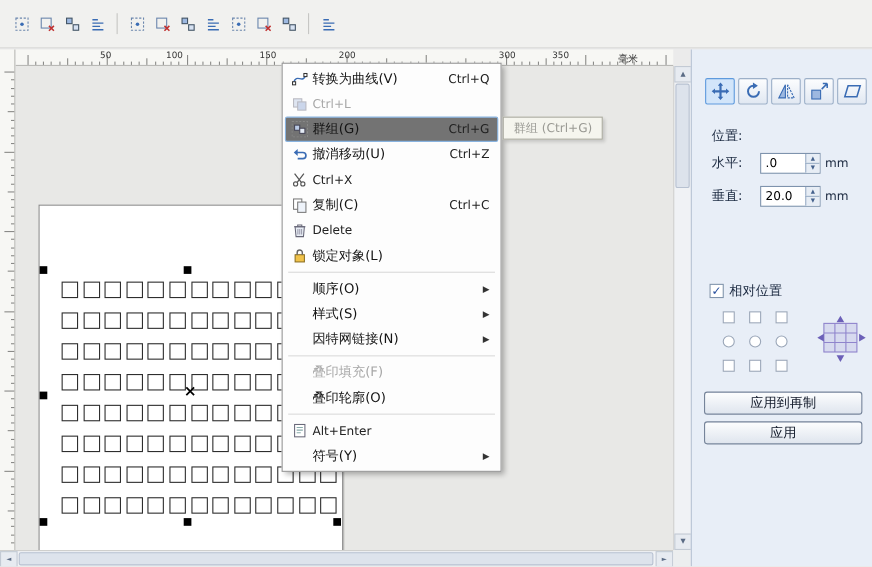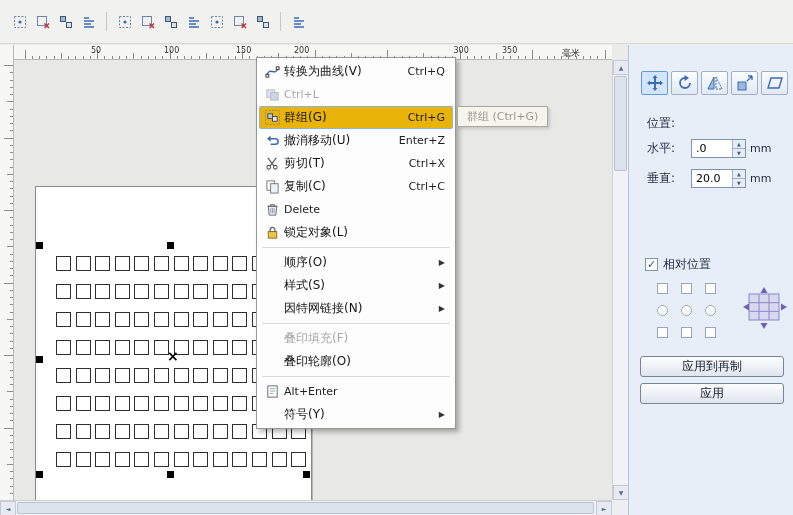--- a/index.html
+++ b/index.html
@@ -39,21 +39,21 @@
           border:1px solid #979797; box-shadow:3px 3px 5px rgba(0,0,0,.3); padding:2px; z-index:10; }
   .menu-item { display:flex; align-items:center; height:23px; font-size:12px; color:#141414;
                padding-right:7px; border:1px solid transparent; border-radius:2px; }
   .mi-icon { width:24px; display:flex; align-items:center; justify-content:center; flex:0 0 24px; }
   .mi-icon svg { width:15px; height:15px; }
   .mi-label { flex:1; white-space:nowrap; }
   .mi-right { font-size:11px; color:#222; text-align:right; }
   .mi-right.arrow { font-size:8px; color:#333; }
   .menu-item.disabled, .menu-item.disabled .mi-right { color:#a8a8a8; }
   .menu-item.disabled .mi-icon { opacity:.45; }
-  .menu-item.hl { background:#eab308; border-color:#88b3e0; }
+  .menu-item.hl { background:#737373; border-color:#88b3e0; }
   .menu-sep { height:1px; background:#dadada; margin:3px 3px; }
 
   
   .tooltip { position:absolute; left:457px; top:106px; background:#f5f5ee; border:1px solid #a9a99f;
              padding:2px 9px; font-size:11px; color:#9a9a94; z-index:11; box-shadow:2px 2px 3px rgba(0,0,0,.15); white-space:nowrap; }
 
   
   .vscroll { position:absolute; left:612px; top:60px; width:16px; height:440px; background:#f0f2f5; border-left:1px solid #cfcfcd; z-index:5; }
   .hscroll { position:absolute; left:0; top:500px; width:612px; height:15px; background:#f0f2f5; border-top:1px solid #cfcfcd; z-index:5; }
   .scroll-btn { position:absolute; background:#e7ebf1; border:1px solid #c3cad4; color:#5a6b85;
@@ -256,23 +256,23 @@
       <i class="tick" style="left: 532.5px; height: 3px;"></i>
       <i class="tick" style="left: 539.75px; height: 3px;"></i>
       <i class="tick" style="left: 547px; height: 3px;"></i>
       <i class="tick" style="left: 554.25px; height: 6px;"></i>
       <i class="tick" style="left: 561.5px; height: 3px;"></i>
       <i class="tick" style="left: 568.75px; height: 3px;"></i>
       <i class="tick" style="left: 576px; height: 3px;"></i>
       <i class="tick" style="left: 583.25px; height: 3px;"></i>
       <i class="tick" style="left: 590.5px; height: 9px;"></i>
       <span class="rnum" style="left: 77px;">50</span>
-      <span class="rnum" style="left: 150px;">100</span>
+      <span class="rnum" style="left: 137px;">100</span>
       <span class="rnum" style="left: 222px;">150</span>
-      <span class="rnum" style="left: 280px;">200</span>
+      <span class="rnum" style="left: 294px;">200</span>
       <span class="rnum" style="left: 383px; margin-top: 48px;">250</span>
       <span class="rnum" style="left: 439.5px;">300</span>
       <span class="rnum" style="left: 488px;">350</span>
     </div>
   <div class="vruler" id="vruler">
       <i class="vtick" style="top: 20px; width: 9px;"></i>
       <i class="vtick" style="top: 27.25px; width: 3px;"></i>
       <i class="vtick" style="top: 34.5px; width: 3px;"></i>
       <i class="vtick" style="top: 41.75px; width: 3px;"></i>
       <i class="vtick" style="top: 49px; width: 3px;"></i>
@@ -588,31 +588,30 @@
         <span class="mi-right">Ctrl+G</span>
       </div>
       <div class="menu-item">
         <span class="mi-icon">
           <svg viewBox="0 0 16 16">
             <path d="M4 6 H11 a3 3 0 0 1 0 6 H6" fill="none" stroke="#3a6cb4" stroke-width="1.6"></path>
             <path d="M6 2.6 L2.2 6 L6 9.4 Z" fill="#3a6cb4"></path>
           </svg>
         </span>
         <span class="mi-label">撤消移动(U)</span>
-        <span class="mi-right">Enter+Z</span>
+        <span class="mi-right">Ctrl+Z</span>
       </div>
       <div class="menu-item">
         <span class="mi-icon">
           <svg viewBox="0 0 16 16">
             <circle cx="4" cy="12" r="2" fill="none" stroke="#555" stroke-width="1.1"></circle>
             <circle cx="11" cy="12" r="2" fill="none" stroke="#555" stroke-width="1.1"></circle>
             <path d="M5.5 10.5 L12 2 M9.5 10.5 L3 2" stroke="#555" stroke-width="1.2"></path>
           </svg>
         </span>
-        <span class="mi-label">剪切(T)</span>
         <span class="mi-right">Ctrl+X</span>
       </div>
       <div class="menu-item">
         <span class="mi-icon">
           <svg viewBox="0 0 16 16">
             <rect x="2" y="2" width="8" height="10" fill="#fff" stroke="#777"></rect>
             <rect x="6" y="5" width="8" height="10" fill="#eef3fa" stroke="#777"></rect>
           </svg>
         </span>
         <span class="mi-label">复制(C)</span>

